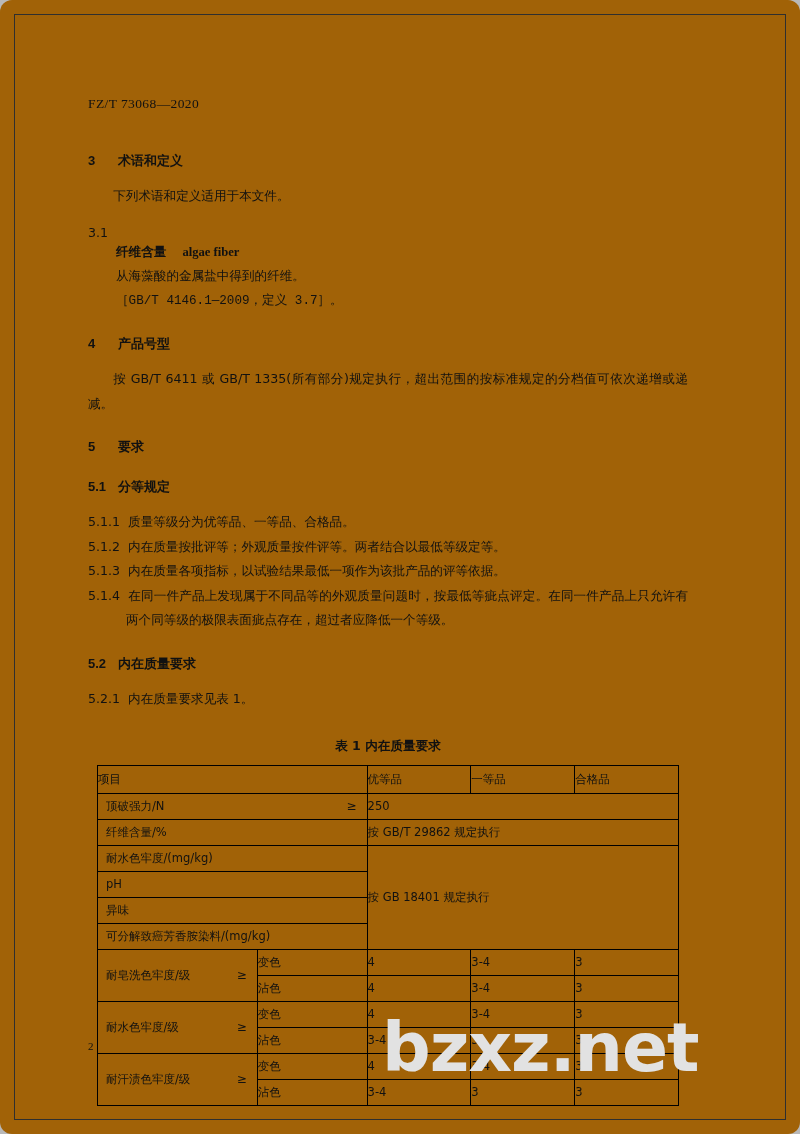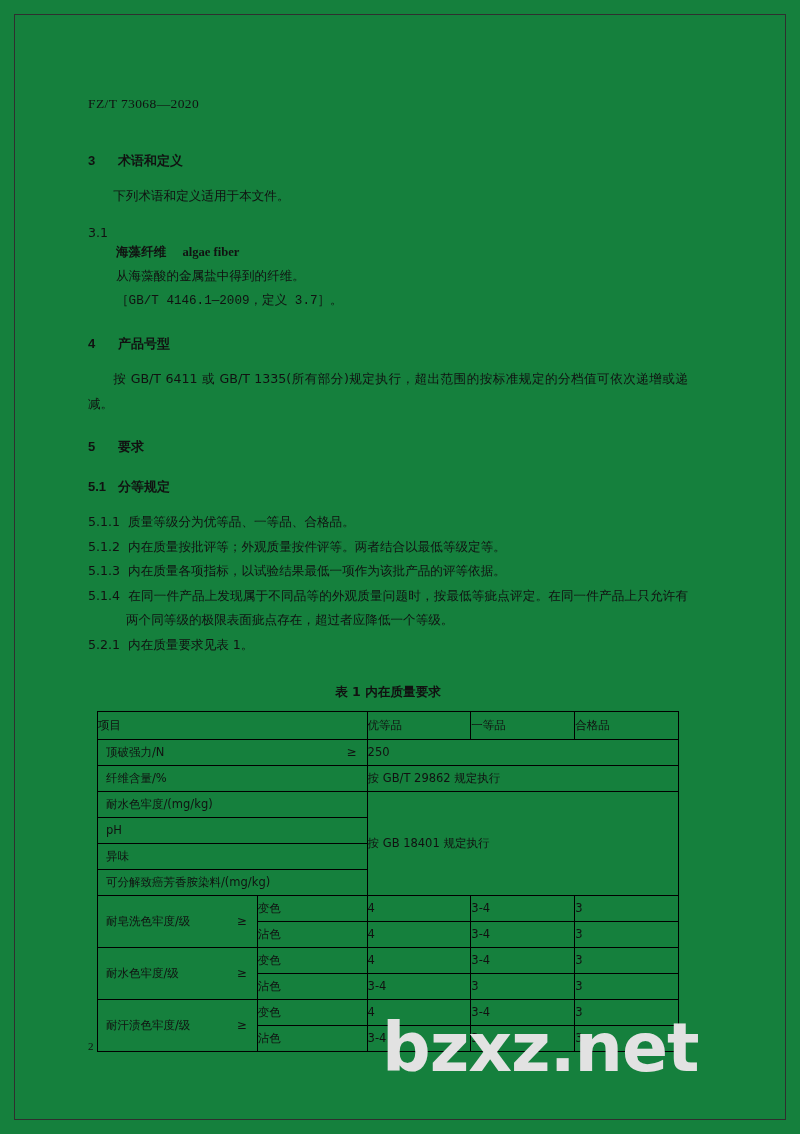--- a/index.html
+++ b/index.html
@@ -7,23 +7,24 @@
     padding: 0;
     background: #b9b9b9;
   }
   body {
     font-family: "DejaVu Sans", "Liberation Sans", sans-serif;
   }
   .page {
     position: relative;
     width: 800px;
     height: 1134px;
-    background: #15803d;
+    background: #a16207;
     box-sizing: border-box;
     overflow: hidden;
+    border-radius: 12px;
   }
   .frame {
     position: absolute;
     left: 14px;
     top: 14px;
     right: 14px;
     bottom: 14px;
     border: 1px solid #2f2f2f;
     box-sizing: border-box;
   }
@@ -156,21 +157,21 @@
 
     <div class="hdr">FZ/T 73068—2020</div>
 
     <div class="sec">
       <span class="num">3</span><span class="t">术语和定义</span>
     </div>
     <div class="para indent">下列术语和定义适用于本文件。</div>
 
     <div class="sub-num">3.1</div>
     <div class="term">
-      <b>海藻纤维</b><span class="en">algae fiber</span>
+      <b>纤维含量</b><span class="en">algae fiber</span>
     </div>
     <div class="term">从海藻酸的金属盐中得到的纤维。</div>
     <div class="term ref">［GB/T 4146.1—2009，定义 3.7］。</div>
 
     <div class="sec">
       <span class="num">4</span><span class="t">产品号型</span>
     </div>
     <div class="para indent">按 GB/T 6411 或 GB/T 1335(所有部分)规定执行，超出范围的按标准规定的分档值可依次递增或递减。</div>
 
     <div class="sec">
@@ -187,20 +188,23 @@
     <div class="list-line hang">
       <span class="ln">5.1.2</span>&nbsp;&nbsp;<span>内在质量按批评等；外观质量按件评等。两者结合以最低等级定等。</span>
     </div>
     <div class="list-line hang">
       <span class="ln">5.1.3</span>&nbsp;&nbsp;<span>内在质量各项指标，以试验结果最低一项作为该批产品的评等依据。</span>
     </div>
     <div class="list-line hang">
       <span class="ln">5.1.4</span>&nbsp;&nbsp;<span>在同一件产品上发现属于不同品等的外观质量问题时，按最低等疵点评定。在同一件产品上只允许有两个同等级的极限表面疵点存在，超过者应降低一个等级。</span>
     </div>
 
+    <div class="sec">
+      <span class="num">5.2</span><span class="t">内在质量要求</span>
+    </div>
     <div class="list-line hang">
       <span class="ln">5.2.1</span>&nbsp;&nbsp;<span>内在质量要求见表 1。</span>
     </div>
 
     <div class="tbl-title">表 1   内在质量要求</div>
 
     <table class="qt">
       <colgroup>
         <col style="width:160px">
         <col style="width:110px">

